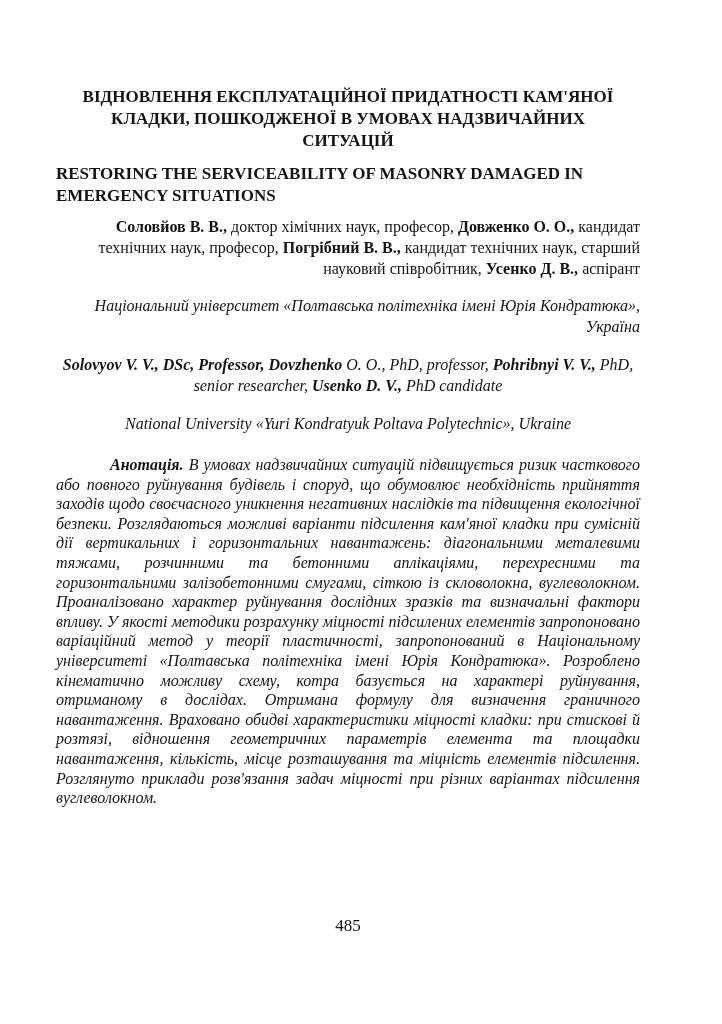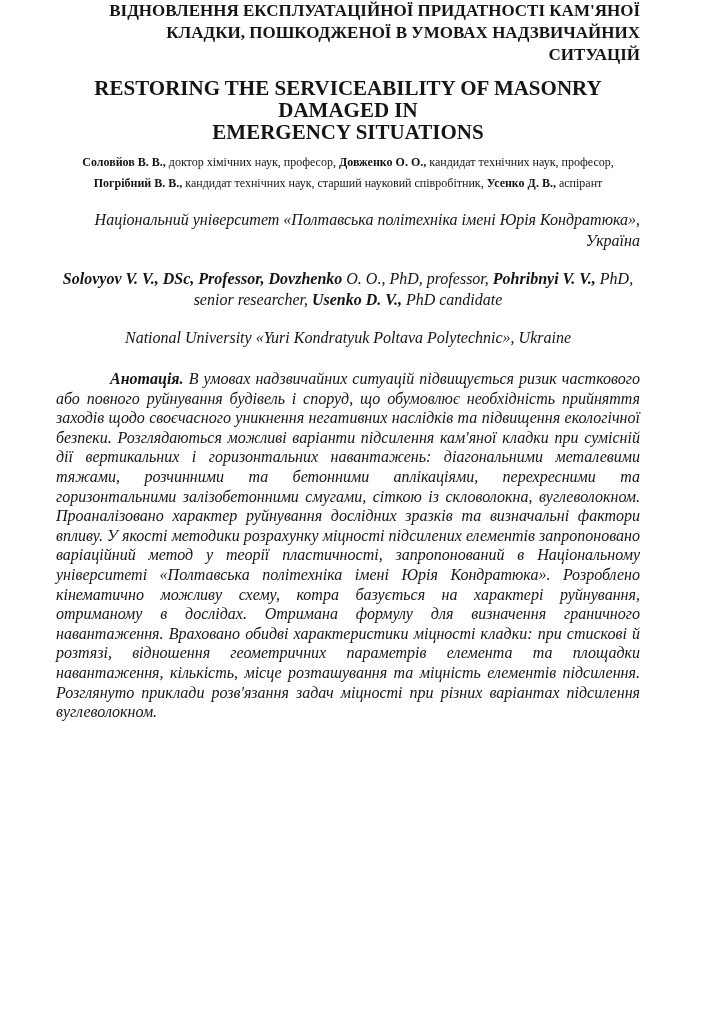--- a/index.html
+++ b/index.html
@@ -13,37 +13,38 @@
     overflow: hidden;
     margin: 0 auto;
   }
   .content {
     position: absolute;
     left: 56px;
     top: 0;
     width: 584px;
   }
   .title-ua {
+    margin-top: 86px;
     font-weight: bold;
     font-size: 17px;
     line-height: 22px;
-    text-align: right;
+    text-align: center;
   }
   .title-en {
     margin-top: 11px;
     font-weight: bold;
-    font-size: 21px;
+    font-size: 17px;
     line-height: 22px;
-    text-align: center;
+    text-align: left;
   }
   .authors-ua {
     margin-top: 9px;
-    font-size: 12px;
+    font-size: 16px;
     line-height: 21px;
-    text-align: center;
+    text-align: right;
   }
   .affil-ua {
     margin-top: 15px;
     font-style: italic;
     font-size: 16px;
     line-height: 21px;
     text-align: right;
   }
   .authors-en {
     margin-top: 17px;
@@ -102,13 +103,14 @@
 
     <p class="authors-en"><span class="b">Solovyov V. V., DSc, Professor,  Dovzhenko </span><span>O. O.,  PhD, professor, </span><span class="b">Pohribnyi V. V., </span><span>PhD, senior researcher, </span><span class="b">Usenko D. V., </span><span>PhD candidate</span></p>
 
     <p class="affil-en">National University «Yuri Kondratyuk Poltava Polytechnic», Ukraine</p>
 
     <p class="abstract abstract-ua"><span class="b">Анотація.</span><span> В умовах надзвичайних ситуацій підвищується ризик часткового або повного руйнування будівель і споруд, що обумовлює необхідність прийняття заходів щодо своєчасного уникнення негативних наслідків та підвищення екологічної безпеки. Розглядаються можливі варіанти підсилення кам'яної кладки при сумісній дії вертикальних і горизонтальних навантажень: діагональними металевими тяжами, розчинними та бетонними аплікаціями, перехресними та горизонтальними залізобетонними смугами, сіткою із скловолокна, вуглеволокном. Проаналізовано характер руйнування дослідних зразків та визначальні фактори впливу. У якості методики розрахунку міцності підсилених елементів запропоновано варіаційний метод у теорії пластичності, запропонований в Національному університеті «Полтавська політехніка імені Юрія Кондратюка». Розроблено кінематично можливу схему, котра базується на характері руйнування, отриманому в дослідах. Отримана формулу для визначення граничного навантаження. Враховано обидві характеристики міцності кладки: при стискові й розтязі, відношення геометричних параметрів елемента та площадки навантаження, кількість, місце розташування та міцність елементів підсилення. Розглянуто приклади розв'язання задач міцності при різних варіантах підсилення вуглеволокном.</span></p>
 
 
   </div>
 
+  <div class="page-number">485</div>
 </div>
 
 </body></html>

